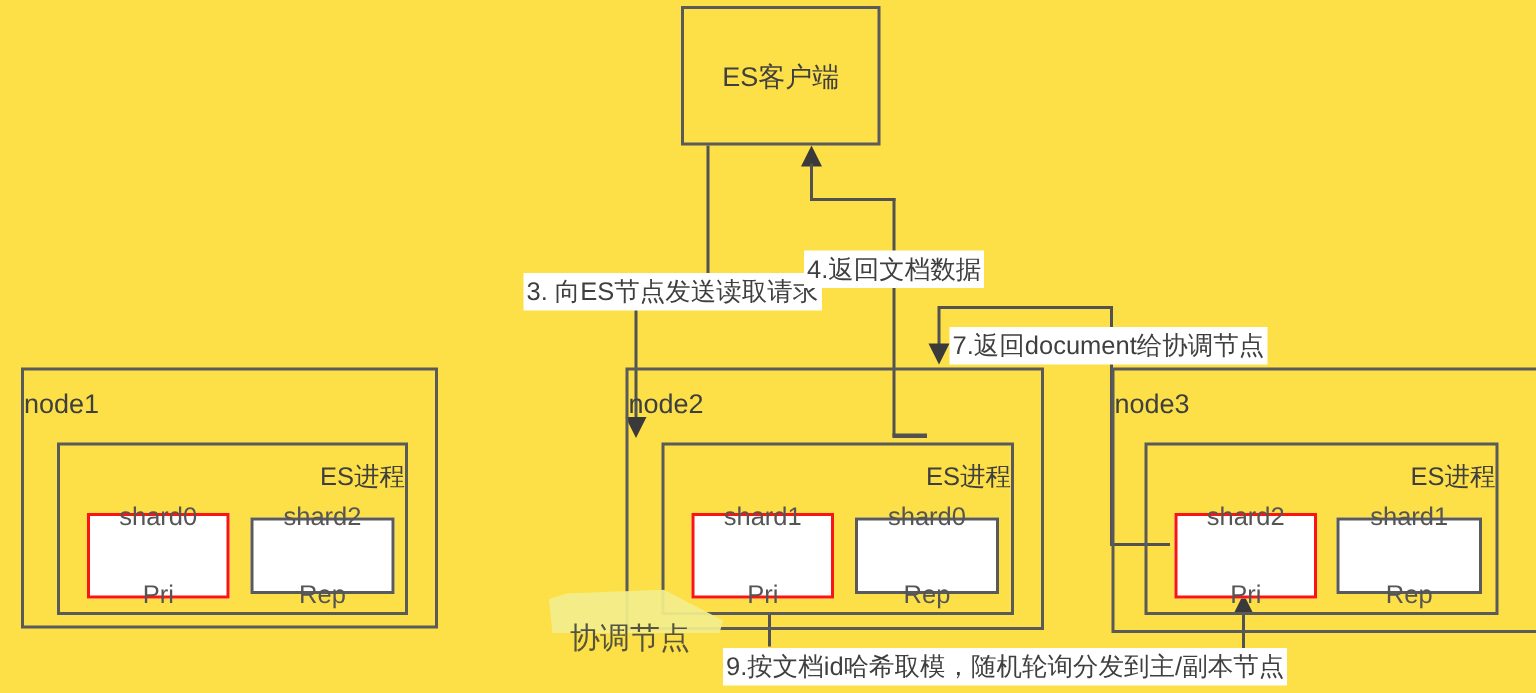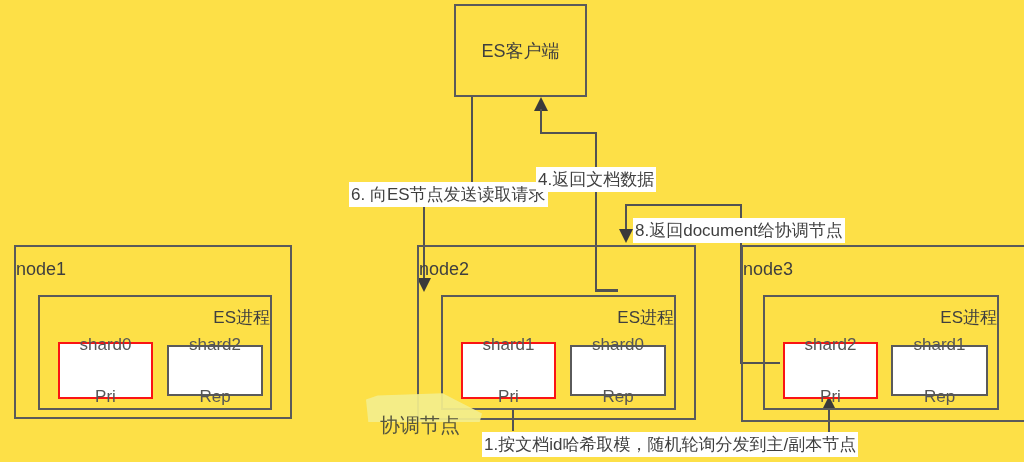--- a/index.html
+++ b/index.html
@@ -117,24 +117,24 @@
   <div class="seg" id="s3a"></div>
   <div class="seg" id="s3b"></div>
   <div class="seg" id="s3c"></div>
   <div class="seg" id="s3d"></div>
   <div class="arrow down" id="a3"></div>
 
   <div class="seg" id="s2a"></div>
   <div class="seg" id="s2b"></div>
   <div class="arrow up" id="a2"></div>
 
-  <div class="flow-label" id="lbl1">6. 向ES节点发送读取请求</div>
+  <div class="flow-label" id="lbl1">3. 向ES节点发送读取请求</div>
   <div class="flow-label" id="lbl4">4.返回文档数据</div>
-  <div class="flow-label" id="lbl3">8.返回document给协调节点</div>
-  <div class="flow-label" id="lbl2">1.按文档id哈希取模，随机轮询分发到主/副本节点</div>
+  <div class="flow-label" id="lbl3">7.返回document给协调节点</div>
+  <div class="flow-label" id="lbl2">9.按文档id哈希取模，随机轮询分发到主/副本节点</div>
 
   <div class="node" id="node1">
     <div class="node-title">node1</div>
     <div class="proc">
       <div class="proc-title">ES进程</div>
       <div class="shard primary">
         <div>shard0</div>
         <div>Pri</div>
       </div>
       <div class="shard replica">

